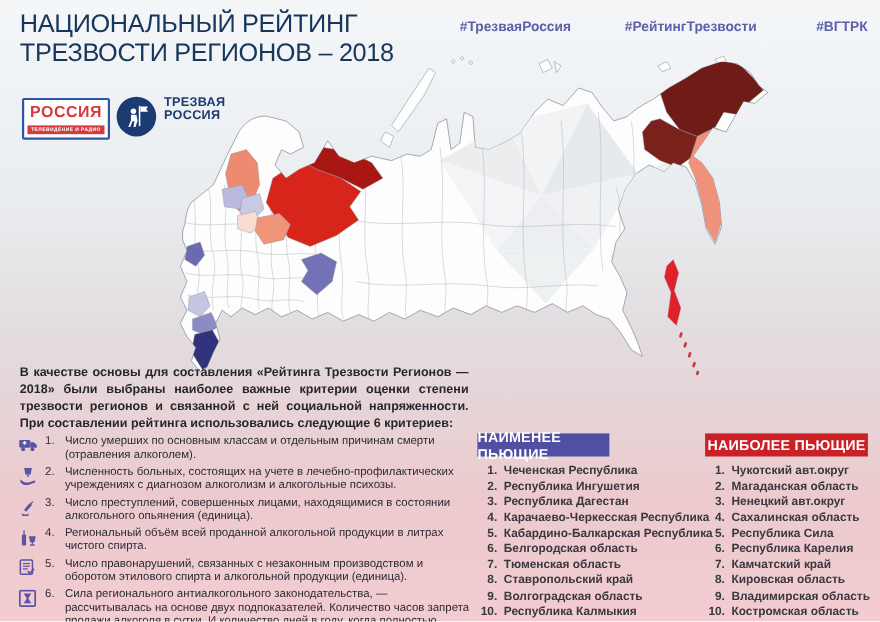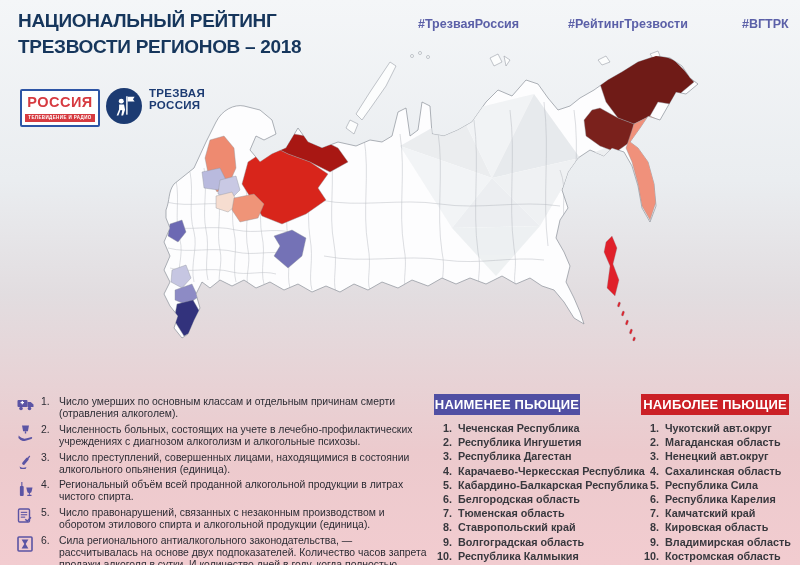--- a/index.html
+++ b/index.html
@@ -1,19 +1,19 @@
 <!DOCTYPE html>
 <html><head>
 <meta charset="utf-8">
 <style>
   html,body{margin:0;padding:0}
   body{width:800px;height:565px;overflow:hidden;font-family:"Liberation Sans",sans-serif;position:relative}
   .poster{position:absolute;left:0;top:0;width:800px;height:565px;
     background:linear-gradient(180deg,#f4f6f8 0%,#eaedf0 32%,#e2dde0 52%,#eccacd 80%,#f2ccd0 100%);}
-  .title{position:absolute;left:18px;top:8px;font-size:19px;font-weight:bold;color:#16365c;line-height:26px;letter-spacing:-0.3px;white-space:nowrap}
+  .title{position:absolute;left:18px;top:8px;font-size:23px;font-weight:normal;color:#16365c;line-height:26px;letter-spacing:-0.3px;white-space:nowrap}
   .hashtag{position:absolute;top:17px;font-weight:bold;font-size:12.5px;color:#5b60a8;white-space:nowrap}
   .ht1{left:418px}.ht2{left:568px}.ht3{left:742px}
   
   .logo-rus{position:absolute;left:20px;top:89px;width:80px;height:38px;border:2px solid #2d55a5;background:#fff;border-radius:2px;box-sizing:border-box}
   .logo-rus-name{color:#d63a40;font-weight:bold;font-size:14.5px;text-align:center;line-height:22px;letter-spacing:.5px}
   .logo-rus-bar{position:absolute;left:3px;right:3px;bottom:3px;height:8px;background:#d63a40;color:#fff;font-size:4.5px;font-weight:bold;text-align:center;line-height:8px;letter-spacing:.4px;white-space:nowrap}
   .logo-trz{position:absolute;left:106px;top:88px;display:flex;gap:7px}
   .trz-circle{width:36px;height:36px;border-radius:50%;background:#1c3b72;display:flex;align-items:center;justify-content:center}
   .trz-text{color:#1c3b72;font-weight:bold;font-size:11.5px;line-height:11.5px;letter-spacing:.3px}
   
@@ -22,21 +22,21 @@
   .intro{position:absolute;left:18px;top:332px;width:408px;font-size:11.4px;font-weight:bold;color:#26262e;line-height:15.4px;text-align:justify}
   .criteria{position:absolute;left:17px;top:396px;width:414px;display:flex;flex-direction:column;gap:4px}
   .crit{display:flex;gap:5px;font-size:10.4px;line-height:11.9px;color:#2c2c34}
   .crit-icon{flex:0 0 19px;padding-top:1px}
   .crit-num{flex:0 0 13px;text-align:left}
   .crit-text{flex:1}
   
   .list-block{position:absolute;top:394px}
   .lb-left{left:434px}.lb-right{left:641px}
   .list-header{height:21px;color:#fff;font-weight:bold;font-size:13px;display:flex;align-items:center;justify-content:center;letter-spacing:.2px}
-  .hdr-purple{width:146px;background:#504fa3}
+  .hdr-purple{width:120px;background:#504fa3}
   .hdr-red{width:148px;background:#cb2026}
   .rank-list{margin-top:6px}
   .rank-row{display:flex;font-size:10.8px;font-weight:bold;color:#38383e;line-height:14.2px}
   .rank-num{width:18px;text-align:right;margin-right:6px}
   .icn{fill:#5b54a4}
 </style>
 </head>
 <body>
 
 <div class="poster">
@@ -157,20 +157,21 @@
           <rect x="458" y="252" width="2.2" height="5" rx="1" transform="rotate(18 459 254)"></rect>
           <rect x="462" y="261" width="2.2" height="5" rx="1" transform="rotate(18 463 263)"></rect>
           <rect x="466" y="270" width="2.2" height="5" rx="1" transform="rotate(18 467 272)"></rect>
           <rect x="470" y="279" width="2.2" height="5" rx="1" transform="rotate(18 471 281)"></rect>
           <rect x="473" y="287" width="2.2" height="4" rx="1" transform="rotate(18 474 289)"></rect>
         </g>
       </g>
     </svg>
   </div>
 
+  <div class="intro">В качестве основы для составления «Рейтинга Трезвости Регионов — 2018» были выбраны наиболее важные критерии оценки степени трезвости регионов и связанной с ней социальной напряженности. При составлении рейтинга использовались следующие 6 критериев:</div>
 
   <div class="criteria">
     <div class="crit">
       <span class="crit-icon">
         <svg width="18" height="14" viewBox="0 0 18 14" class="icn">
             <rect x="0.5" y="3" width="10" height="7" rx="1"></rect>
             <path d="M10.5 5h3.2l2.8 2.6V10h-6z"></path>
             <circle cx="4" cy="11.5" r="1.8"></circle>
             <circle cx="12.5" cy="11.5" r="1.8"></circle>
             <rect x="3.6" y="5" width="3.4" height="1.2" fill="#fff"></rect>

